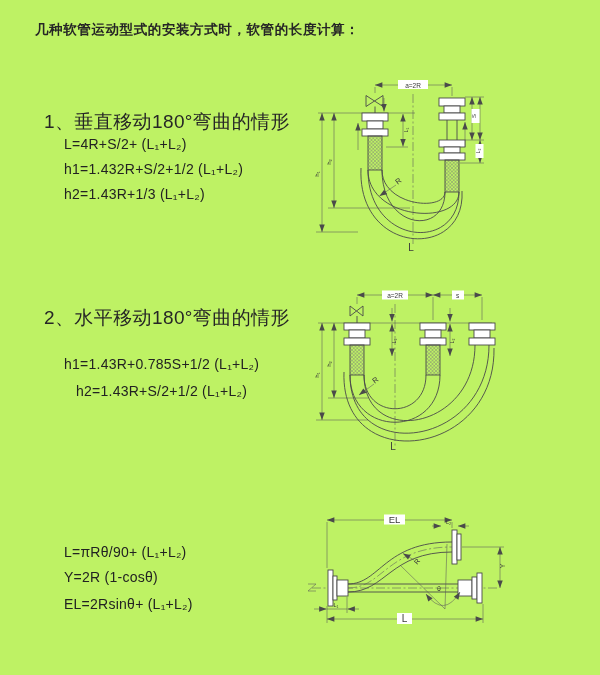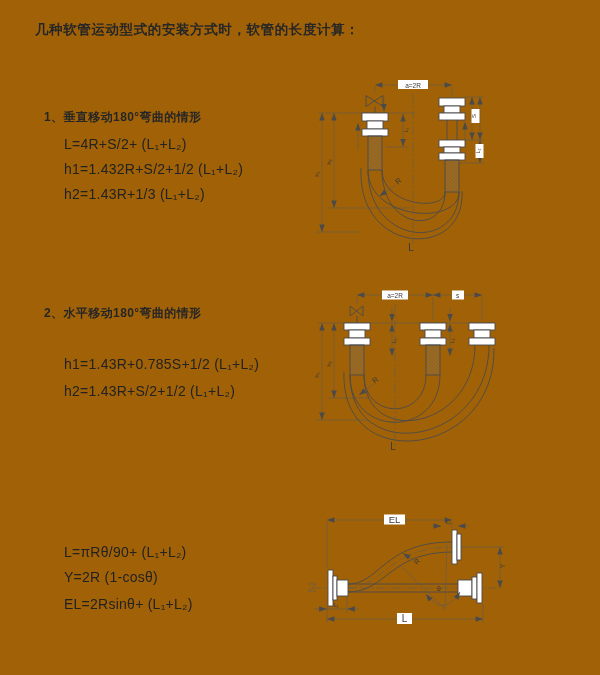--- a/index.html
+++ b/index.html
@@ -1,23 +1,23 @@
 <!DOCTYPE html>
 <html><head>
 <meta charset="utf-8">
 <style>
   html,body{margin:0;padding:0;background:#e8e8e8;}
   .page{
-    position:relative;width:600px;height:675px;background:#a16207;
+    position:relative;width:600px;height:675px;background:#bef264;
     font-family:"Liberation Sans","DejaVu Sans",sans-serif;
     overflow:hidden;margin:0 auto;
   }
   .txt{position:absolute;white-space:nowrap;color:#262626;}
   .title{font-size:13.5px;font-weight:600;letter-spacing:0.6px;}
-  .sec-heading{font-size:12px;font-weight:700;letter-spacing:0.4px;}
+  .sec-heading{font-size:19px;font-weight:400;letter-spacing:0.4px;}
   .formula{font-size:14px;letter-spacing:0.25px;color:#222;}
   .diagram{position:absolute;}
   svg .s1{stroke:#4a4a4a;stroke-width:0.9;fill:none;}
   svg .s2{stroke:#5a5a5a;stroke-width:0.55;fill:none;}
   svg .cl{stroke:#5a5a5a;stroke-width:0.55;fill:none;stroke-dasharray:9 2.5 2 2.5;}
   svg .fl{fill:#fff;stroke:#4a4a4a;stroke-width:0.9;}
   svg text{font-family:"Liberation Sans","DejaVu Sans",sans-serif;fill:#3a3a3a;}
 </style>
 </head>
 <body>
@@ -26,21 +26,21 @@
 
   <div class="txt title" style="left:35px;top:21px">几种软管运动型式的安装方式时，软管的长度计算：</div>
 
   <div class="txt sec-heading" style="left:44px;top:109px">1、垂直移动180°弯曲的情形</div>
   <div class="txt formula" style="left:64px;top:136px">L=4R+S/2+ (L₁+L₂)</div>
   <div class="txt formula" style="left:64px;top:161px">h1=1.432R+S/2+1/2 (L₁+L₂)</div>
   <div class="txt formula" style="left:64px;top:186px">h2=1.43R+1/3 (L₁+L₂)</div>
 
   <div class="txt sec-heading" style="left:44px;top:305px">2、水平移动180°弯曲的情形</div>
   <div class="txt formula" style="left:64px;top:356px">h1=1.43R+0.785S+1/2 (L₁+L₂)</div>
-  <div class="txt formula" style="left:64px;top:383px">h2=1.43R+S/2+1/2 (L₁+L₂)</div>
+  <div class="txt formula" style="left:76px;top:383px">h2=1.43R+S/2+1/2 (L₁+L₂)</div>
 
   <div class="txt formula" style="left:64px;top:544px">L=πRθ/90+ (L₁+L₂)</div>
   <div class="txt formula" style="left:64px;top:569px">Y=2R (1-cosθ)</div>
   <div class="txt formula" style="left:64px;top:596px">EL=2Rsinθ+ (L₁+L₂)</div>
 
   <div class="diagram" style="left:312px;top:70px">
   <svg width="288" height="195" viewBox="0 0 288 195">
     <defs>
       <marker id="arr1" viewBox="0 0 10 8" refX="9.3" refY="4" markerWidth="8.5" markerHeight="6.8" markerUnits="userSpaceOnUse" orient="auto-start-reverse">
         <path d="M0.6,0.8 L9.4,4 L0.6,7.2 Z" fill="#4a4a4a"></path>

